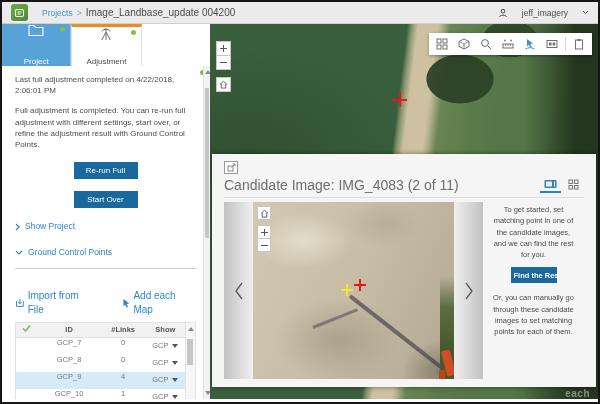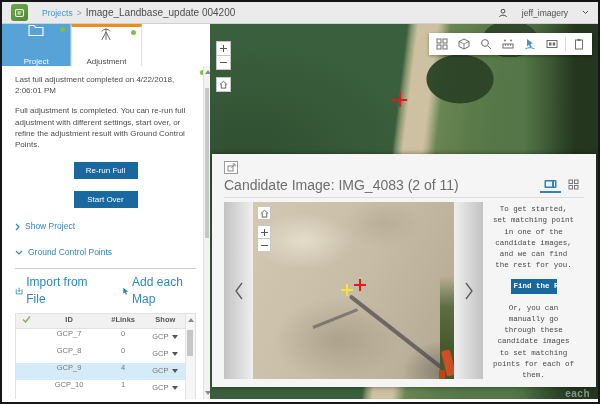--- a/index.html
+++ b/index.html
@@ -38,21 +38,21 @@
   .dot { position:absolute; top:3px; right:5px; width:5px; height:5px; border-radius:50%; background:#7dc243; }
 
   
   .pbody { padding:5px 14px 0 13px; font-size:8px; color:#4c4c4c; line-height:1.4; }
   .status { margin-top:3px; }
   .desc { margin-top:9px; }
   .btn-primary { display:block; margin:12px auto 0; background:#19699f; color:#fff; border:none; font-size:8px; padding:4px 12px; min-width:64px; font-family:inherit; cursor:pointer; border-radius:0; }
   .link-row { margin-top:13px; color:#2c88c5; display:flex; align-items:center; gap:5px; font-size:8.5px; cursor:pointer; }
   .gcp-head { margin-top:14px; }
   hr.div { border:none; border-top:1px solid #ccc; margin:9px 0 0; }
-  .import-row { margin-top:5px; display:flex; justify-content:flex-end; gap:26px; color:#2c88c5; font-size:12px; }
+  .import-row { margin-top:20px; display:flex; justify-content:flex-end; gap:26px; color:#2c88c5; font-size:10px; }
   .ilink { display:flex; align-items:center; gap:3px; cursor:pointer; }
 
   .gtable { margin-top:5px; border:1px solid #e2e2e2; position:relative; padding-right:10px; background:#fff; }
   .thead { display:flex; background:#f1f1f1; border-bottom:1px solid #e0e0e0; height:15px; align-items:center; font-size:7.5px; color:#555; font-weight:bold; }
   .trow { display:flex; height:17px; font-size:7.5px; color:#777; cursor:pointer; }
   .trow.sel { background:#d6ebf8; }
   .c-check { width:22px; text-align:center; }
   .c-id { width:64px; text-align:center; }
   .c-links { width:46px; text-align:center; }
   .c-type { width:40px; display:flex; align-items:center; justify-content:center; gap:4px; }
@@ -91,21 +91,21 @@
   .match-panel { position:absolute; left:2px; right:2px; top:130px; bottom:12px; background:#f5f5f5; box-shadow:0 0 5px rgba(0,0,0,.45); padding:7px 12px 8px; display:flex; flex-direction:column; }
   .mp-title-row { display:flex; align-items:center; justify-content:space-between; }
   .mp-title { font-size:8.5px; font-weight:bold; color:#323232; }
   .popout { width:14px; height:13px; border:1px solid #9a9a9a; background:#fff; display:flex; align-items:center; justify-content:center; cursor:pointer; }
   .mp-sub-row { display:flex; align-items:flex-end; justify-content:space-between; margin-top:3px; }
   .mp-sub { font-size:14px; color:#6e6e6e; }
   .toggles { display:flex; gap:2px; }
   .tgl { width:21px; height:16px; display:flex; align-items:center; justify-content:center; cursor:pointer; border-bottom:2px solid transparent; }
   .tgl.active { border-bottom:2px solid #2e82bb; }
   hr.mp-div { border:none; border-top:1px solid #ddd; margin:4px 0 0; }
-  .mp-body { display:flex; flex:1; margin-top:4px; min-height:0;font-family:Liberation Mono, monospace; }
+  .mp-body { display:flex; flex:1; margin-top:4px; min-height:0; }
   .vstrip { width:29px; display:flex; align-items:center; justify-content:center; cursor:pointer; }
   .vstrip.prev { background:linear-gradient(to right,#c2c2c2,#efefef); }
   .vstrip.next { background:linear-gradient(to left,#c2c2c2,#efefef); }
 
   .vimg { width:201px; position:relative; overflow:hidden; flex:none;
     background-color:#c7bca6;
     background-image:
       radial-gradient(70px 40px at 25% 22%, rgba(238,231,214,.7), transparent 70%),
       radial-gradient(55px 35px at 65% 12%, rgba(168,158,132,.45), transparent 70%),
       radial-gradient(90px 60px at 42% 78%, rgba(148,138,114,.5), transparent 70%),

